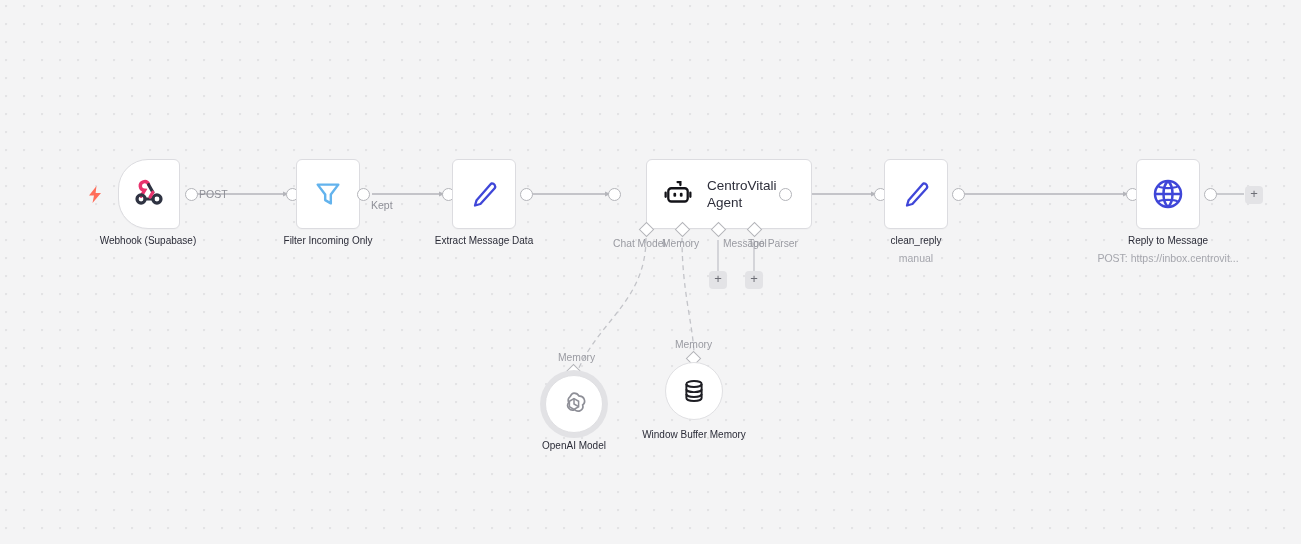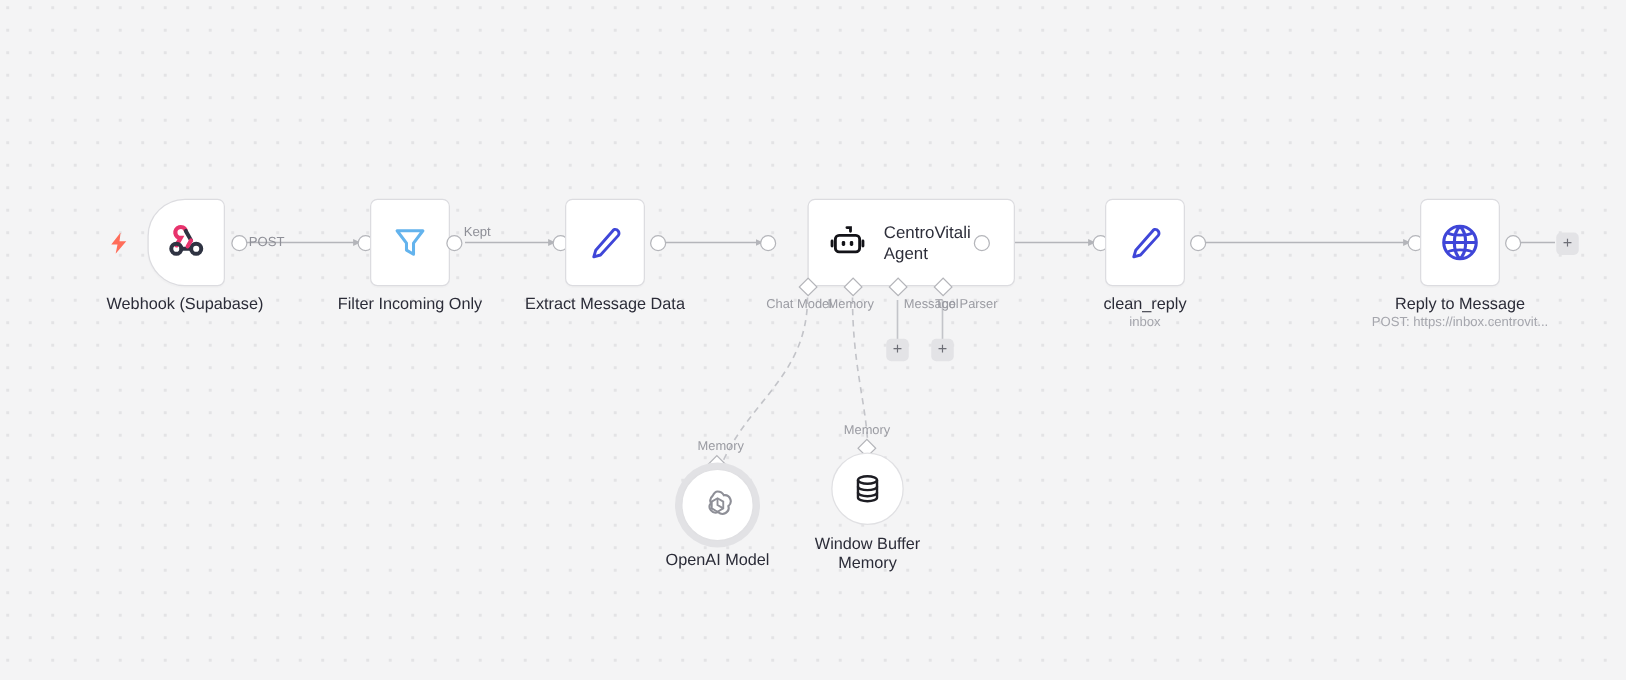--- a/index.html
+++ b/index.html
@@ -41,21 +41,21 @@
     font-size: 13.5px;
     line-height: 17px;
     color: #2d2e3a;
     max-width: 84px;
   }
 
   
   .node-label {
     position: absolute;
     text-align: center;
-    font-size: 13px;
+    font-size: 10px;
     color: #2b2c38;
     white-space: nowrap;
   }
   .node-label.wrap { white-space: normal; line-height: 15px; }
   .node-sub {
     position: absolute;
     text-align: center;
     font-size: 10.5px;
     color: #a5a6ad;
     white-space: nowrap;
@@ -170,21 +170,21 @@
 
   <div class="endpoint" style="left:286px; top:188px;"></div>
   <div class="node" style="left:296px; top:159px; width:64px; height:70px;">
     <span class="node-icon">
       <svg width="30" height="30" viewBox="0 0 32 32" aria-hidden="true">
         <path d="M5 6 h22 L19 16.5 V26 L13 22.5 V16.5 Z" fill="none" stroke="#63b3ed" stroke-width="2.6" stroke-linejoin="round" stroke-linecap="round"></path>
       </svg>
     </span>
   </div>
   <div class="endpoint" style="left:357px; top:188px;"></div>
-  <div class="ep-label" style="left:371px; top:180px;">Kept</div>
+  <div class="ep-label" style="left:371px; top:199px;">Kept</div>
   <div class="node-label" style="left:258px; top:235px; width:140px;">Filter Incoming Only</div>
 
   <div class="endpoint" style="left:442px; top:188px;"></div>
   <div class="node" style="left:452px; top:159px; width:64px; height:70px;">
     <span class="node-icon">
       <svg width="32" height="32" viewBox="0 0 32 32" aria-hidden="true">
         <path d="M23.5 5.5 a3.2 3.2 0 0 1 3.2 4.8 L12.4 26 L7 27.5 L8.6 22.2 L22.8 6 Z" fill="none" stroke="#3f46d8" stroke-width="2.3" stroke-linejoin="round"></path>
       </svg>
     </span>
   </div>
@@ -227,21 +227,21 @@
   <div class="endpoint" style="left:874px; top:188px;"></div>
   <div class="node" style="left:884px; top:159px; width:64px; height:70px;">
     <span class="node-icon">
       <svg width="32" height="32" viewBox="0 0 32 32" aria-hidden="true">
         <path d="M23.5 5.5 a3.2 3.2 0 0 1 3.2 4.8 L12.4 26 L7 27.5 L8.6 22.2 L22.8 6 Z" fill="none" stroke="#3f46d8" stroke-width="2.3" stroke-linejoin="round"></path>
       </svg>
     </span>
   </div>
   <div class="endpoint" style="left:952px; top:188px;"></div>
   <div class="node-label" style="left:846px; top:235px; width:140px;">clean_reply</div>
-  <div class="node-sub" style="left:846px; top:252px; width:140px;">inbox</div>
+  <div class="node-sub" style="left:846px; top:252px; width:140px;">manual</div>
 
   <div class="endpoint" style="left:1126px; top:188px;"></div>
   <div class="node" style="left:1136px; top:159px; width:64px; height:70px;">
     <span class="node-icon">
       <svg width="34" height="34" viewBox="0 0 34 34" aria-hidden="true">
         <circle cx="17" cy="17" r="13" fill="none" stroke="#3f46d8" stroke-width="2.5"></circle>
         <path d="M4 17 h26" stroke="#3f46d8" stroke-width="2.5"></path>
         <path d="M17 4 C23 9.5 23 24.5 17 30" fill="none" stroke="#3f46d8" stroke-width="2.5"></path>
         <path d="M17 4 C11 9.5 11 24.5 17 30" fill="none" stroke="#3f46d8" stroke-width="2.5"></path>
         <path d="M7.2 9.4 C10.8 11.6 23.2 11.6 26.8 9.4" fill="none" stroke="#3f46d8" stroke-width="2.2"></path>

